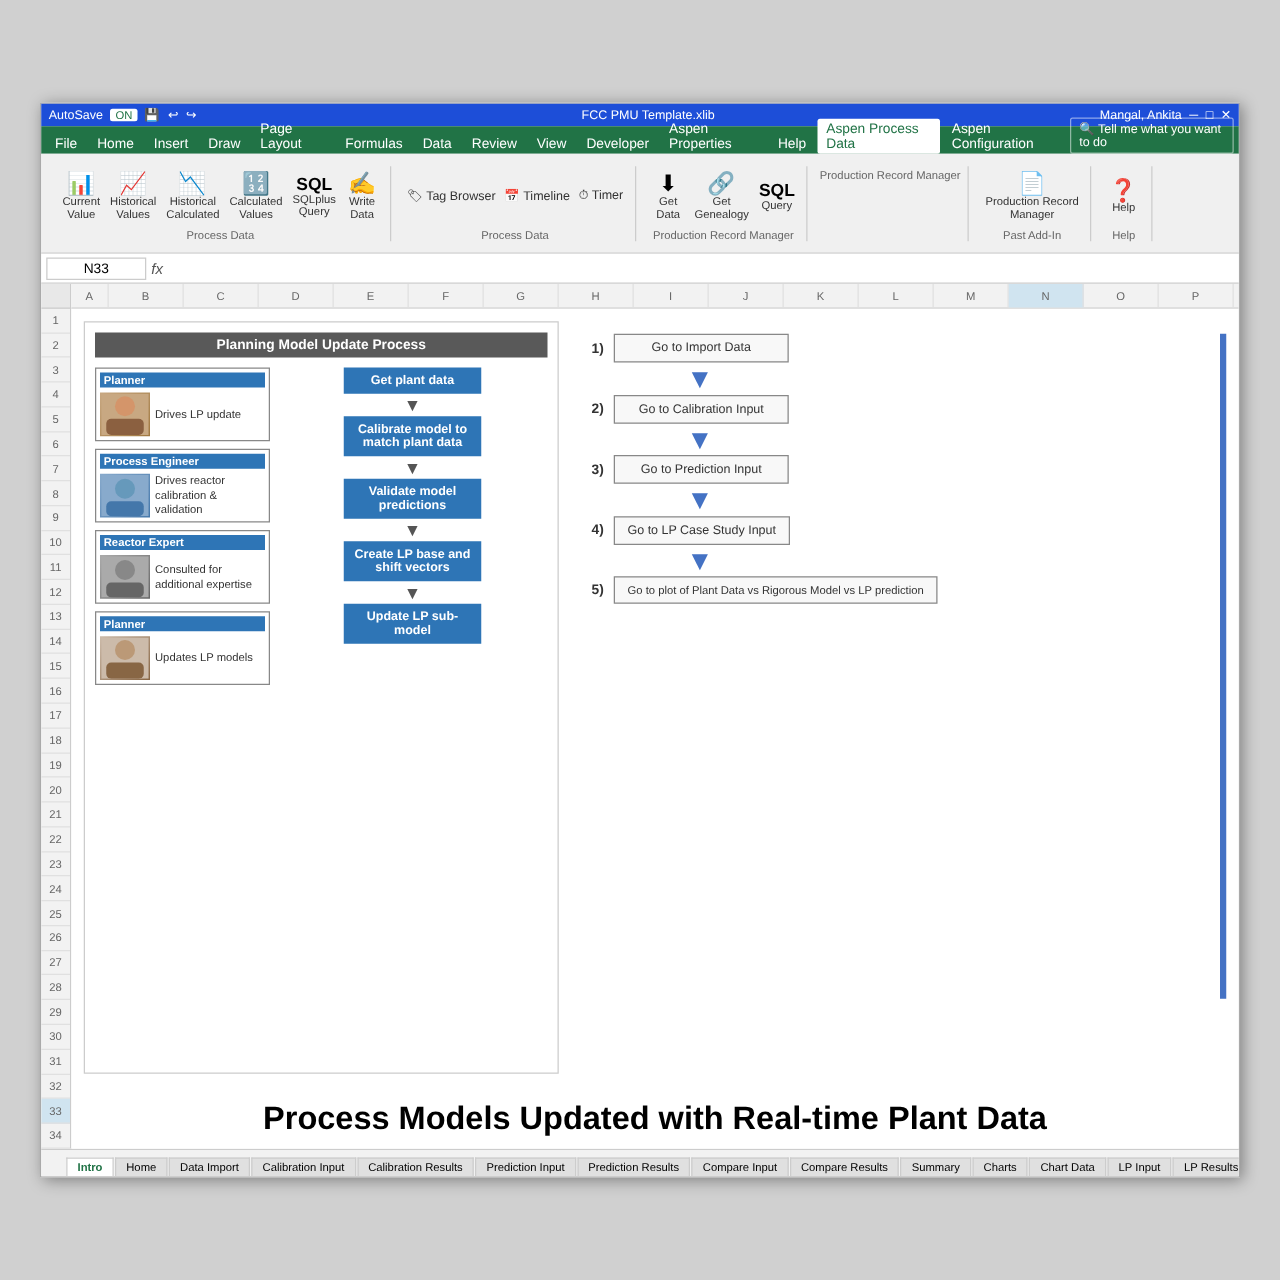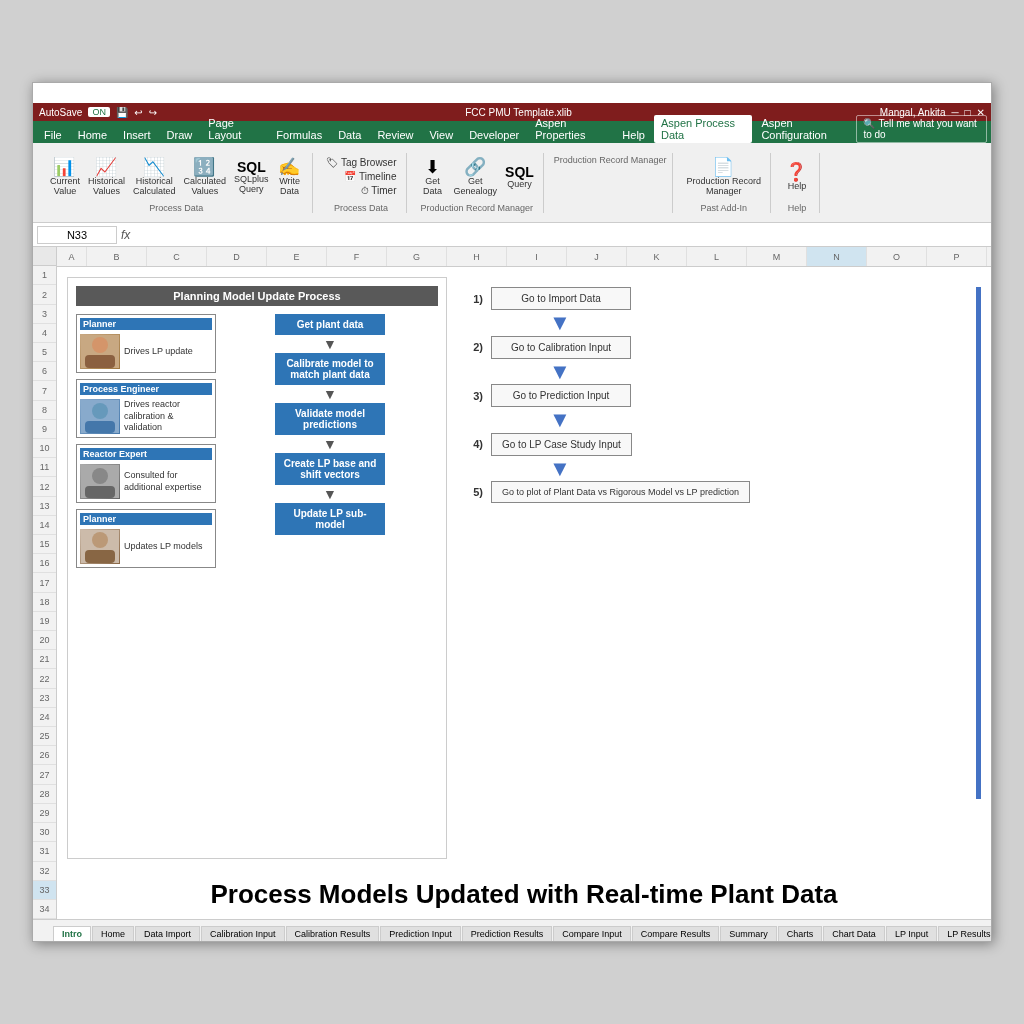--- a/index.html
+++ b/index.html
@@ -364,29 +364,28 @@
     }
     .sheet-tab.active {
       background: #fff;
       font-weight: 600;
       color: #217346;
       margin-left: 16px;
     }
 
     
     #autosave-bar {
-      background: #7f1d1d;
+      background: #1d4ed8;
       height: 18px;
       display: flex;
       align-items: center;
       padding: 0 6px;
       gap: 6px;
       font-size: 10px;
       color: #fff;
-      margin-top: 20px;
     }
     .autosave-toggle {
       background: #fff;
       color: #217346;
       font-size: 9px;
       padding: 0 4px;
       border-radius: 2px;
       cursor: pointer;
     }
   </style>
@@ -454,21 +453,21 @@
           </div>
           <div class="ribbon-btn">
             <span class="icon">✍</span>
             <span class="btn-lbl">Write<br>Data</span>
           </div>
         </div>
         <div class="ribbon-group-label">Process Data</div>
       </div>
 
       <div class="ribbon-group">
-        <div class="ribbon-group-btns" style="flex-direction:column;align-items:flex-end;gap:1px;">
+        <div class="ribbon-group-btns" style="flex-direction:row;align-items:center;gap:1px;">
           <div class="ribbon-btn-small">🏷 Tag Browser</div>
           <div class="ribbon-btn-small">📅 Timeline</div>
           <div class="ribbon-btn-small">⏱ Timer</div>
         </div>
         <div class="ribbon-group-label">Process Data</div>
       </div>
 
       <div class="ribbon-group">
         <div class="ribbon-group-btns">
           <div class="ribbon-btn">

